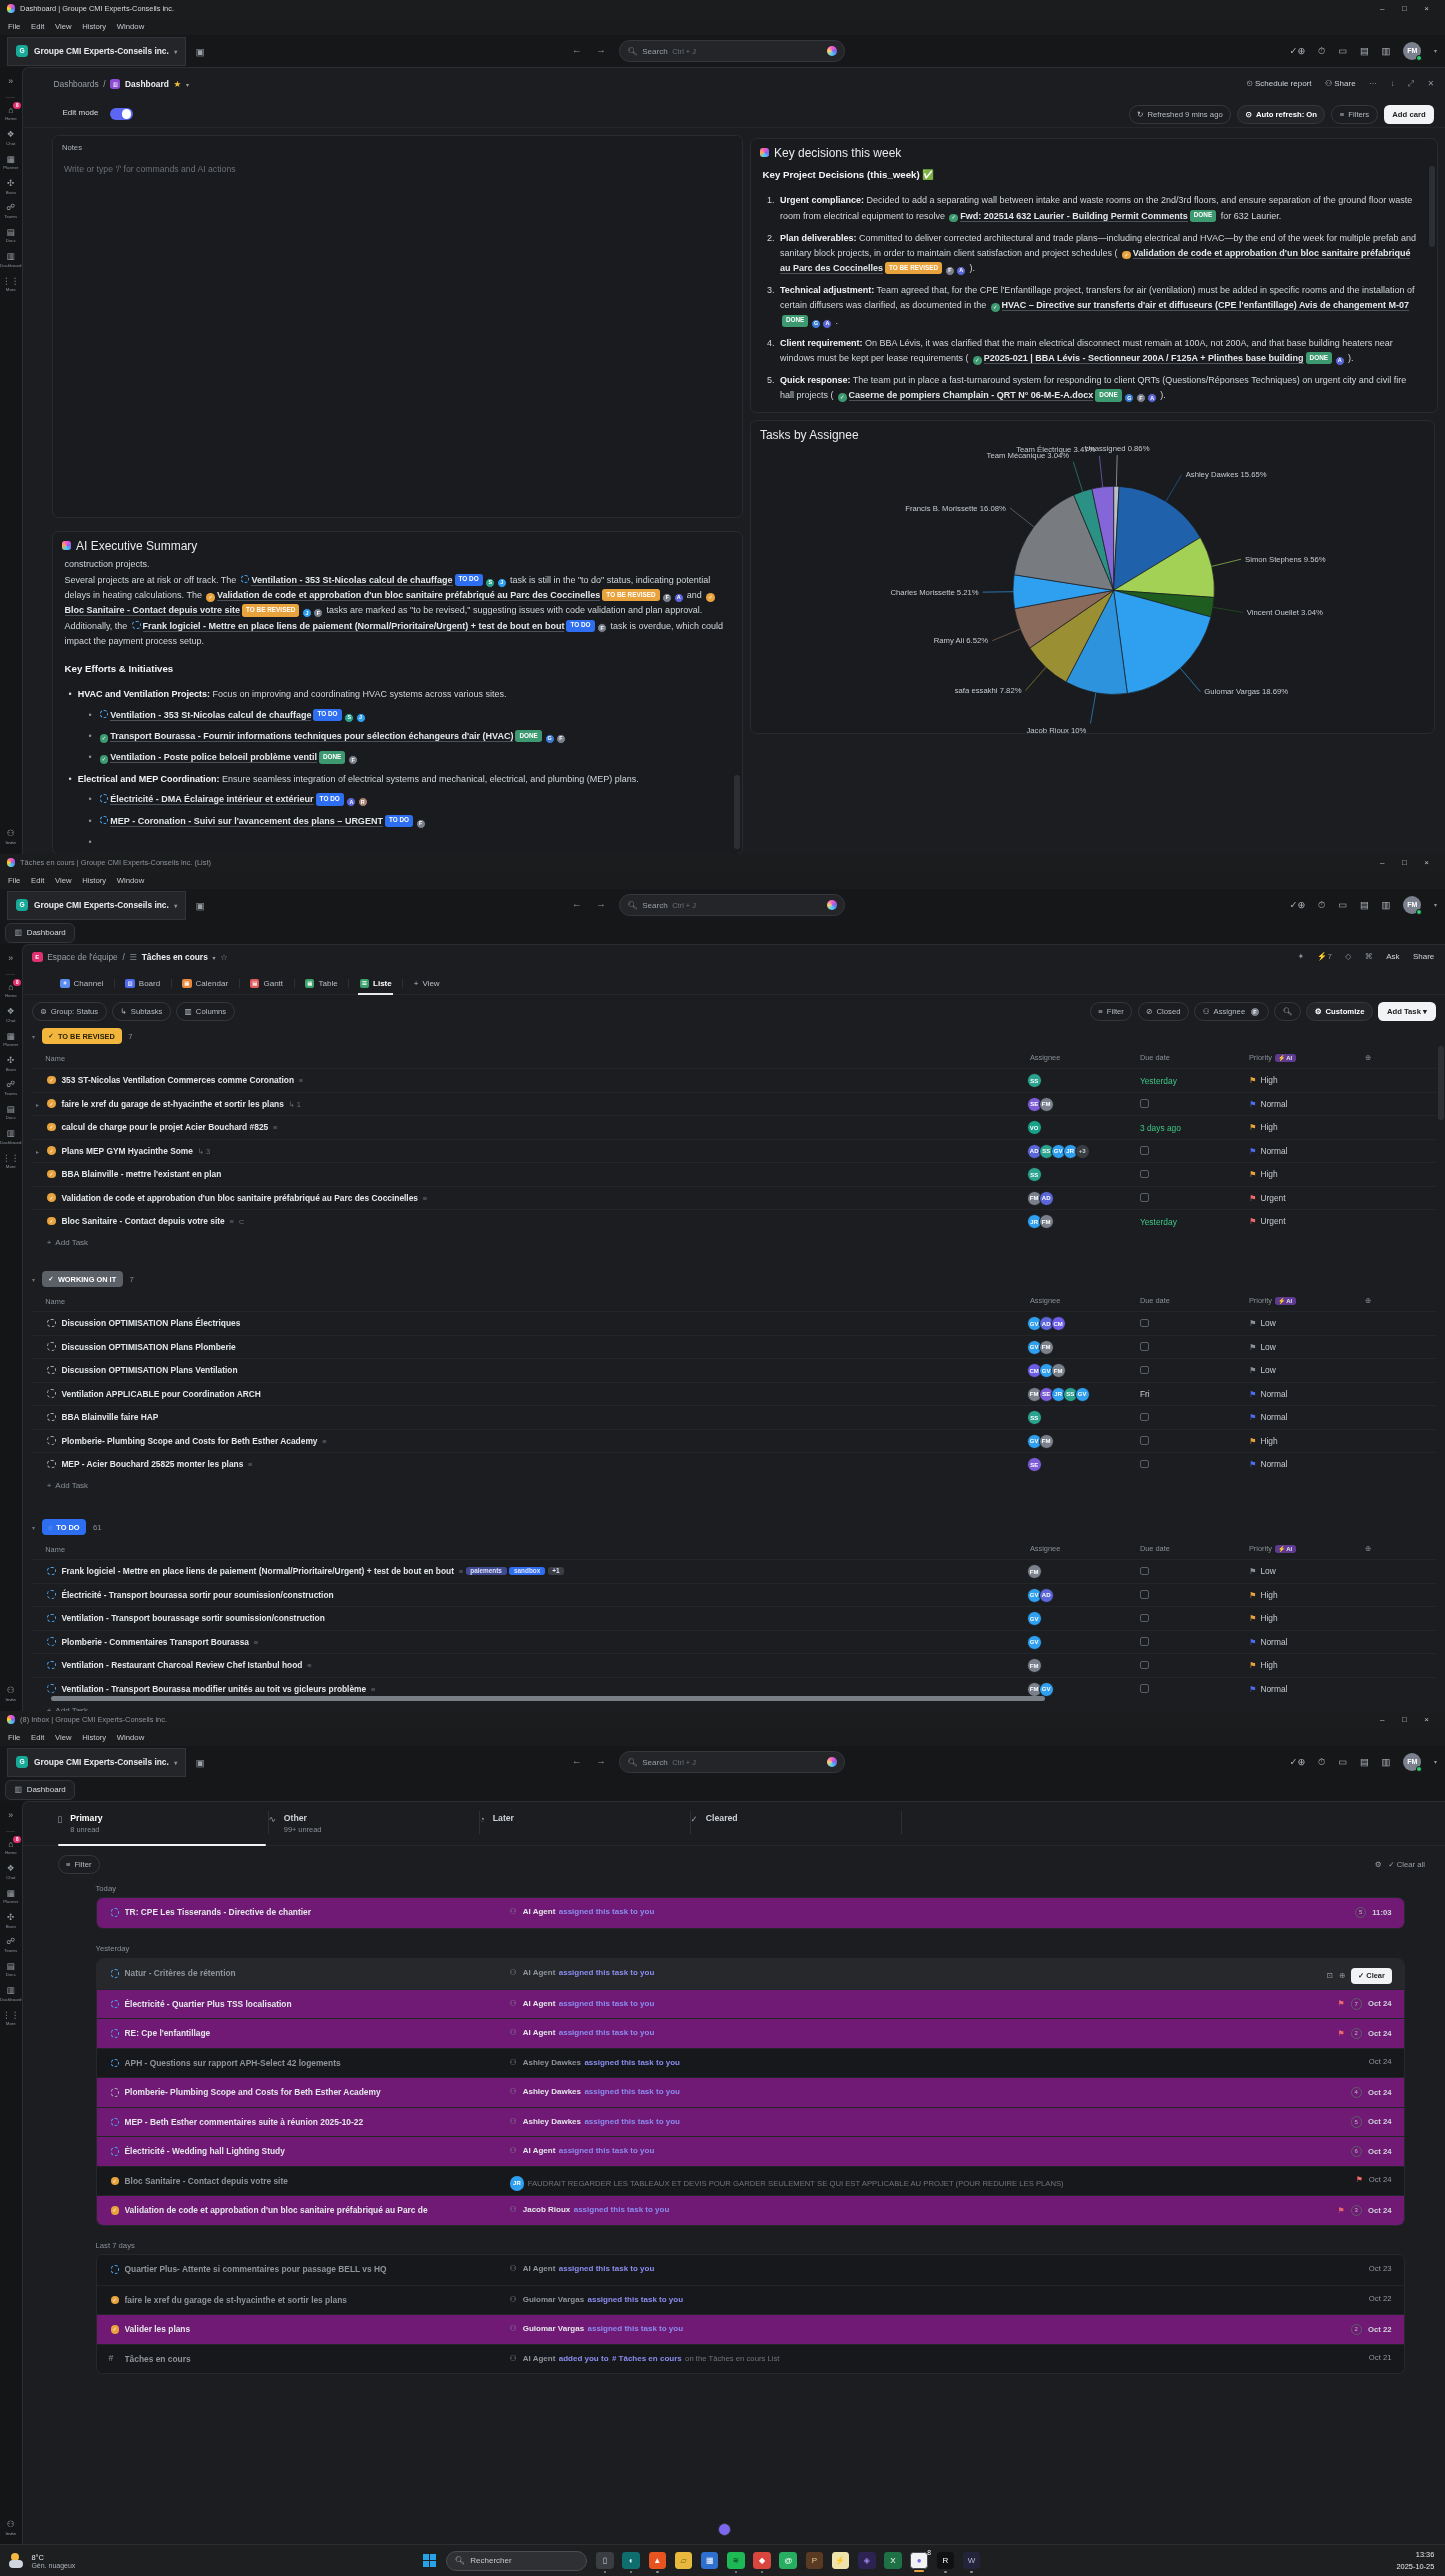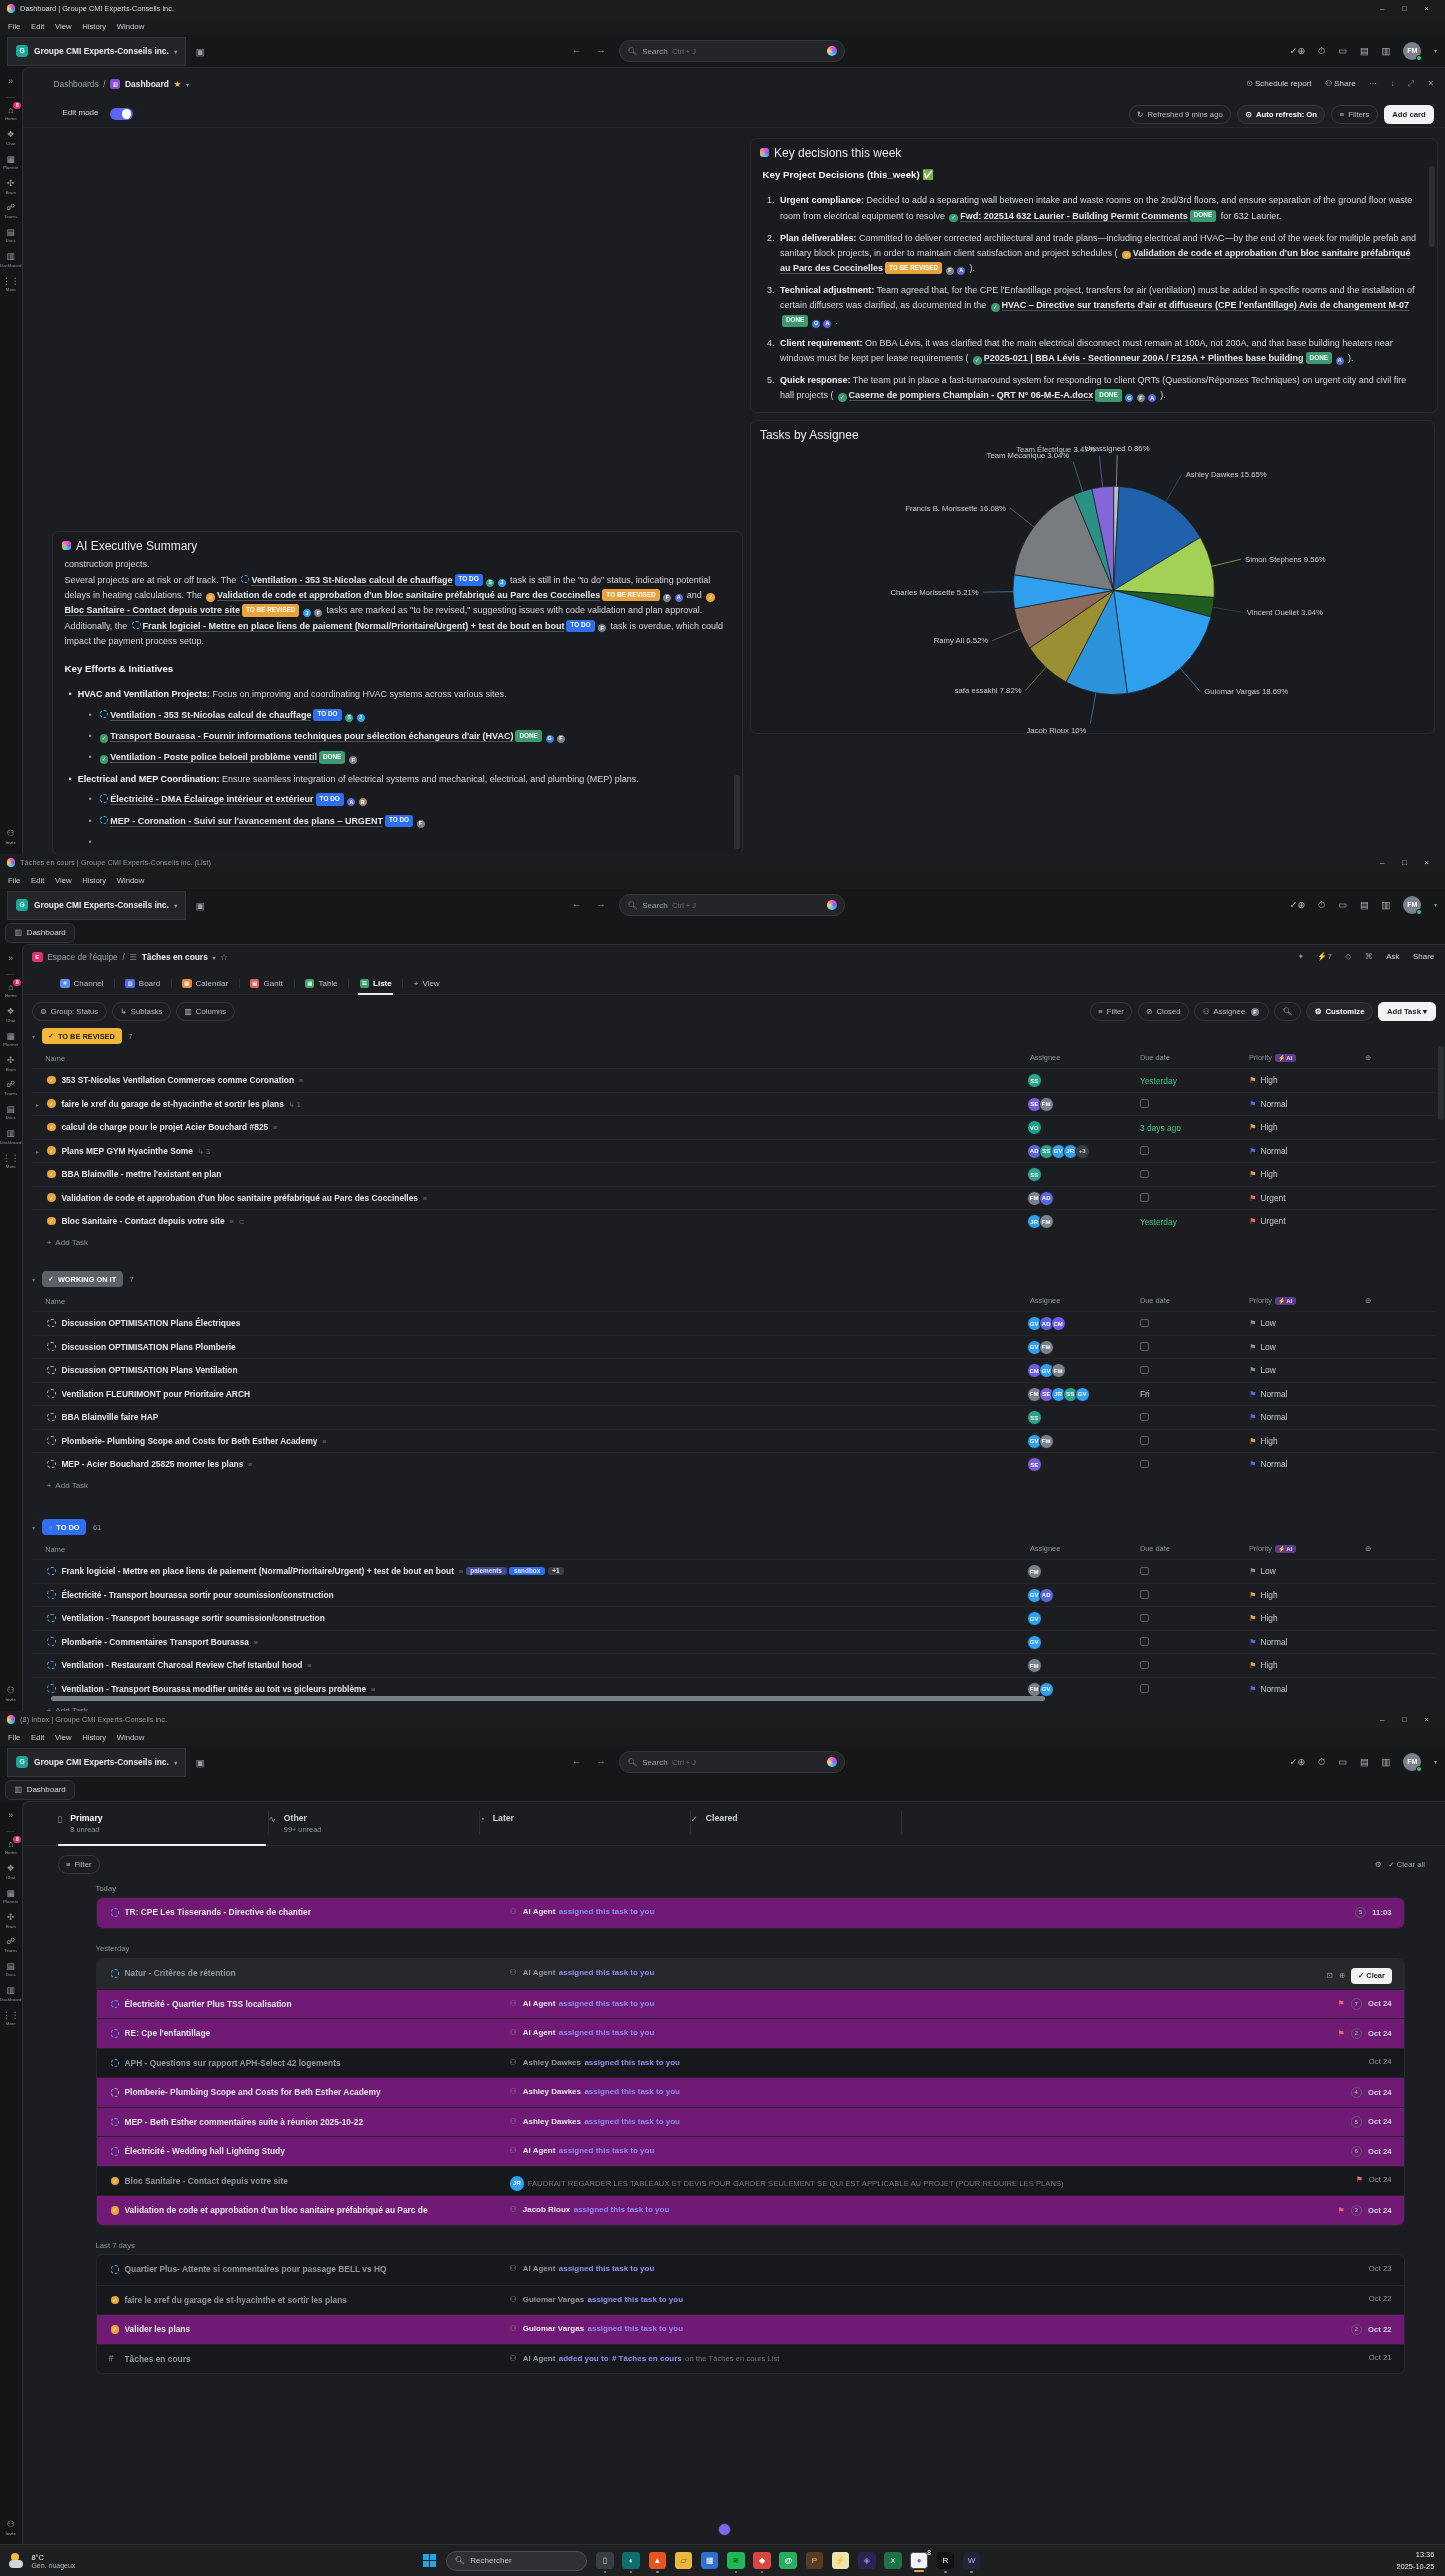--- a/index.html
+++ b/index.html
@@ -283,20 +283,24 @@
             <i></i>
           </span>
         <div class="edit-right">
           <span class="pilbtn">↻ <span>Refreshed 9 mins ago</span></span>
           <span class="pilbtn bold">⊙ <span>Auto refresh: On</span></span>
           <span class="pilbtn">≡ <span>Filters</span></span>
           <span class="whitebtn">Add card</span>
         </div>
       </div>
 
+      <div class="card" style="left:29px;top:67px;width:691px;height:383px">
+        <div class="ctitle">Notes</div>
+        <div class="notes-ph">Write or type '/' for commands and AI actions</div>
+      </div>
 
       <div class="card" style="left:727px;top:70px;width:688px;height:275px">
         <div class="ctitle white">
             <span class="brain"></span>
             <span>Key decisions this week</span>
           </div>
         <div class="rich" id="decisions-body">
             <h3>Key Project Decisions (this_week) ✅</h3>
             <div class="num-item">
               <span class="num">1.</span>
@@ -725,21 +729,21 @@
                 <span class="avc" style="background: rgb(122, 129, 140);">FM</span>
               </span>
               <span class="due"><span class="calic"></span></span>
               <span class="prio">
                 <span style="color: rgb(138, 144, 153);">⚑</span>
                 <span>Low</span>
               </span>
             </div>
             <div class="trow">
               <span class="tic stat-ic work"></span>
-              <span class="tname">Ventilation FLEURIMONT pour Prioritaire ARCH</span>
+              <span class="tname">Ventilation APPLICABLE pour Coordination ARCH</span>
               <span class="avs">
                 <span class="avc" style="background: rgb(122, 129, 140);">FM</span>
                 <span class="avc" style="background: rgb(124, 92, 214);">SE</span>
                 <span class="avc" style="background: rgb(47, 159, 240);">JR</span>
                 <span class="avc" style="background: rgb(43, 164, 143);">SS</span>
                 <span class="avc" style="background: rgb(47, 159, 240);">GV</span>
               </span>
               <span class="due">Fri</span>
               <span class="prio">
                 <span style="color: rgb(79, 107, 237);">⚑</span>

